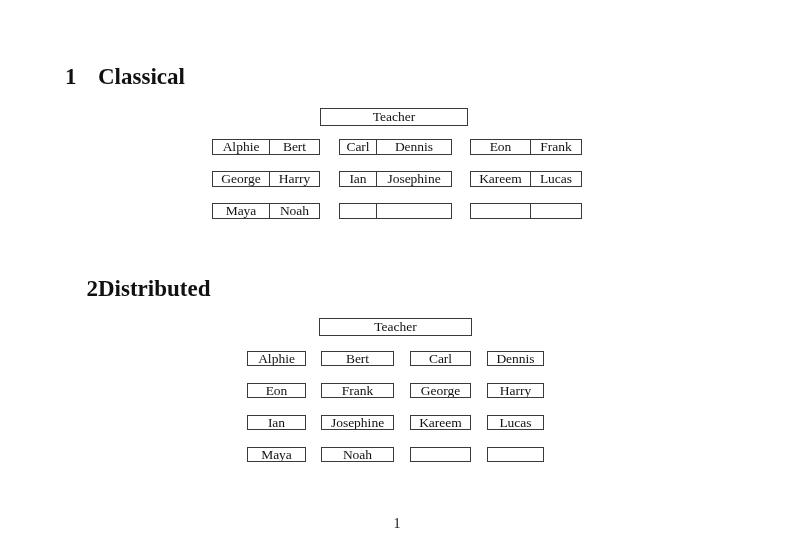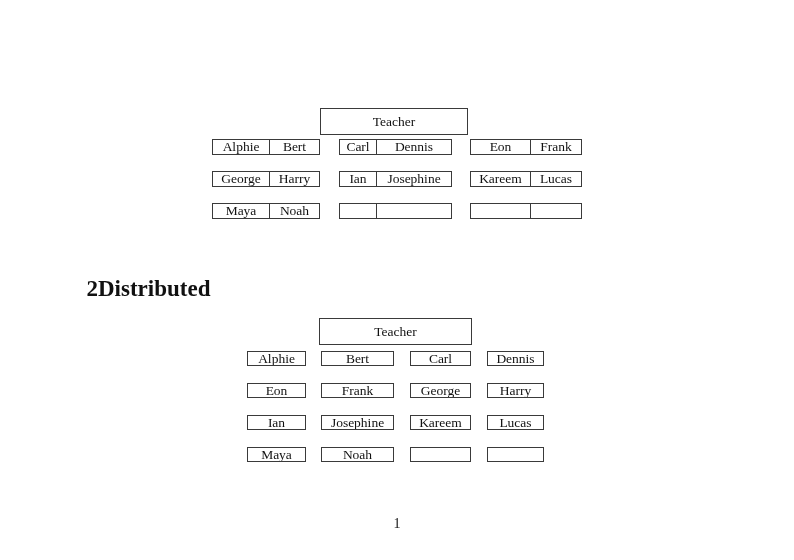--- a/index.html
+++ b/index.html
@@ -6,21 +6,21 @@
   .page {
     position:relative; width:794px; height:560px; background:#ffffff;
     font-family:"Liberation Serif", serif; color:#111111; overflow:hidden;
   }
   .heading {
     position:absolute; left:65px; font-size:23px; font-weight:bold;
     line-height:1.1; white-space:nowrap; color:#111111;
   }
   .sec-num { display:inline-block; width:33px; }
   .teacher {
-    position:absolute; height:27px; border:1px solid #3a3a3a;
+    position:absolute; height:18px; border:1px solid #3a3a3a;
     display:flex; align-items:center; justify-content:center;
     box-sizing:border-box; font-size:13.5px; background:#ffffff;
   }
   .desk {
     position:absolute; height:16px; border:1px solid #3a3a3a;
     display:flex; box-sizing:border-box; background:#ffffff; font-size:13.5px;
   }
   .desk .cell {
     display:flex; align-items:center; justify-content:center;
     height:100%; box-sizing:border-box; overflow:hidden; white-space:nowrap;
@@ -42,20 +42,23 @@
   .page-number {
     position:absolute; top:516px; left:0; width:100%; text-align:center;
     font-size:14px; color:#111111;
   }
 </style>
 </head>
 <body>
 
 <div class="page">
 
+  <div class="heading" style="top:64px;">
+    <span class="sec-num">1</span><span class="sec-title">Classical</span>
+  </div>
 
   <div class="teacher" style="left:320px; top:108px; width:148px;">
     <span>Teacher</span>
   </div>
 
   <div class="desk colA r1-0">
     <div class="cell left">Alphie</div>
     <div class="cell right">Bert</div>
   </div>
   <div class="desk colB r1-0">

